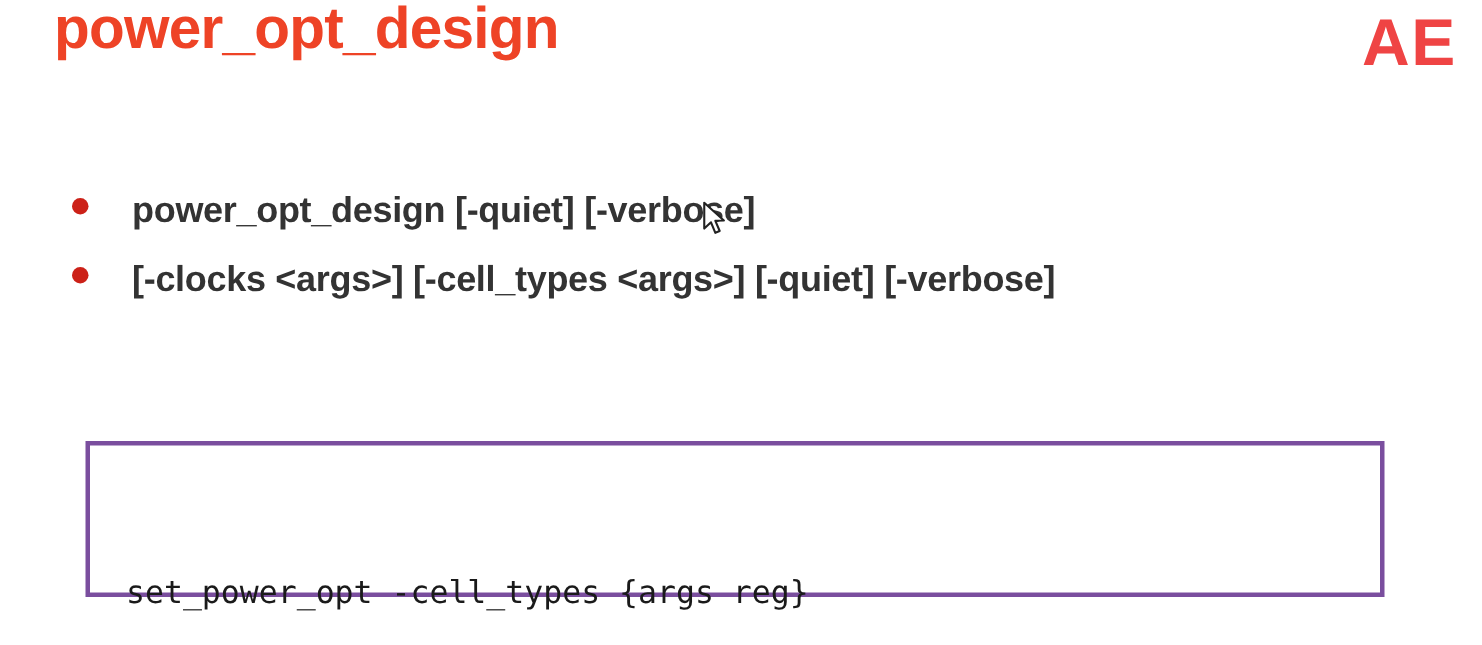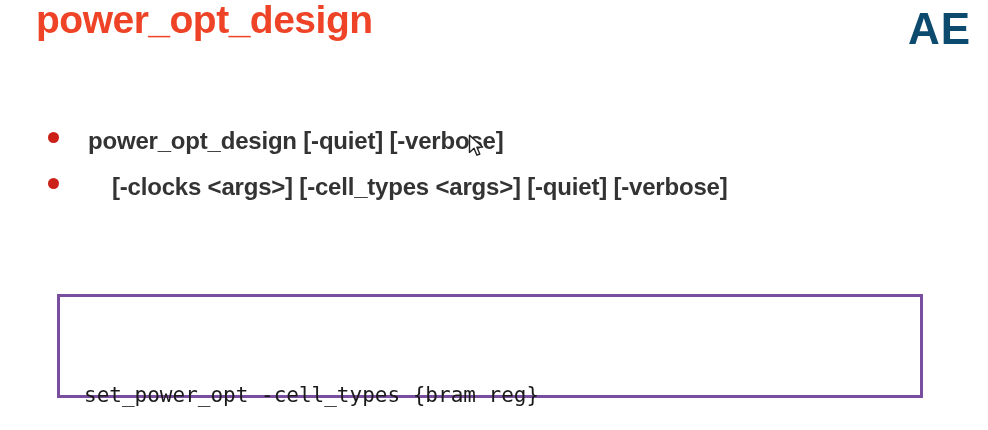--- a/index.html
+++ b/index.html
@@ -24,21 +24,21 @@
 
   
   .watermark {
     position: absolute;
     top: 4px;
     left: 908px;
     font-family: "Liberation Sans", sans-serif;
     font-weight: 700;
     font-size: 44px;
     letter-spacing: 1px;
-    color: #0c4a6e;
+    color: #ef4444;
     white-space: nowrap;
     user-select: none;
   }
 
   
   .title {
     position: absolute;
     left: 36px;
     top: -2px;
     font-family: "Liberation Sans", sans-serif;
@@ -73,21 +73,21 @@
     margin-left: 46px;
     font-family: "Liberation Sans", sans-serif;
     font-weight: 700;
     font-size: 24px;
     line-height: 46px;
     color: #333333;
     white-space: nowrap;
     letter-spacing: -0.2px;
   }
   .cont-text {
-    margin-left: 70px;
+    margin-left: 46px;
     font-family: "Liberation Sans", sans-serif;
     font-weight: 700;
     font-size: 24px;
     line-height: 46px;
     color: #333333;
     white-space: nowrap;
     letter-spacing: -0.2px;
   }
 
   
@@ -141,21 +141,21 @@
 
     <div class="bullet-row">
       <span class="bullet-marker"></span>
       <div class="cont-text">[-clocks &lt;args&gt;] [-cell_types &lt;args&gt;] [-quiet] [-verbose]</div>
     </div>
 
   </div>
 
   <div class="code-box">
     <div class="code-lines">
-      <span class="code-line">set_power_opt -cell_types {bram reg}</span>
+      <span class="code-line">set_power_opt -cell_types {args reg}</span>
       
     </div>
   </div>
 
   <svg class="cursor" viewBox="0 0 18 24" xmlns="http://www.w3.org/2000/svg">
     <path d="M1.5 1.2 L1.5 18.4 L6.0 14.2 L8.9 21.2 L11.8 20.0 L8.9 13.2 L14.6 13.0 Z" fill="#ffffff" stroke="#222222" stroke-width="1.4" stroke-linejoin="round"></path>
   </svg>
 
 </div>
 

